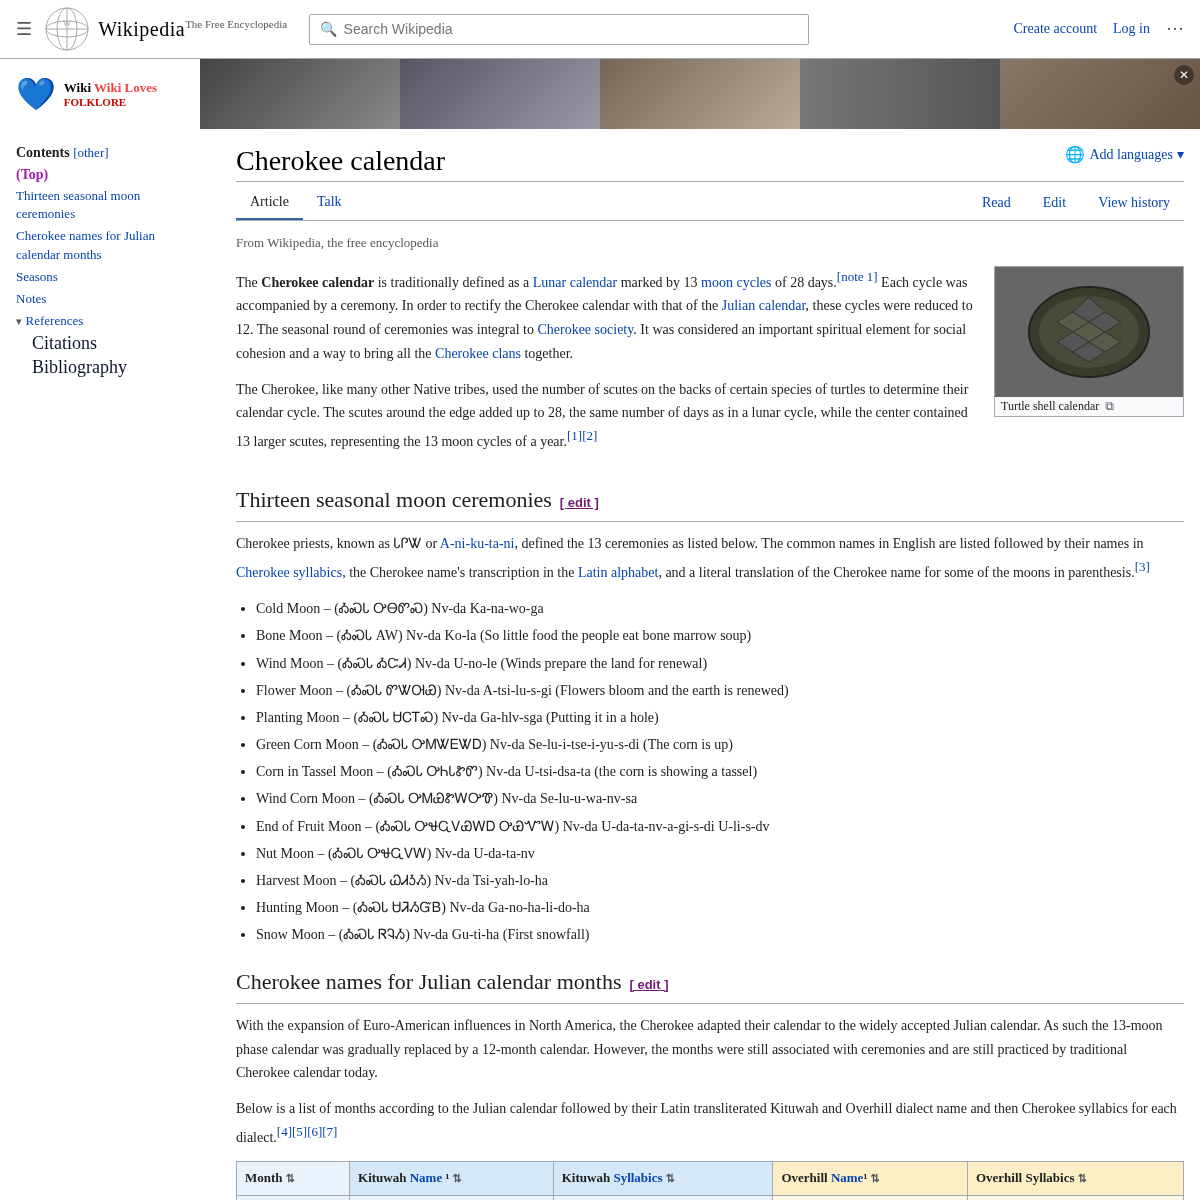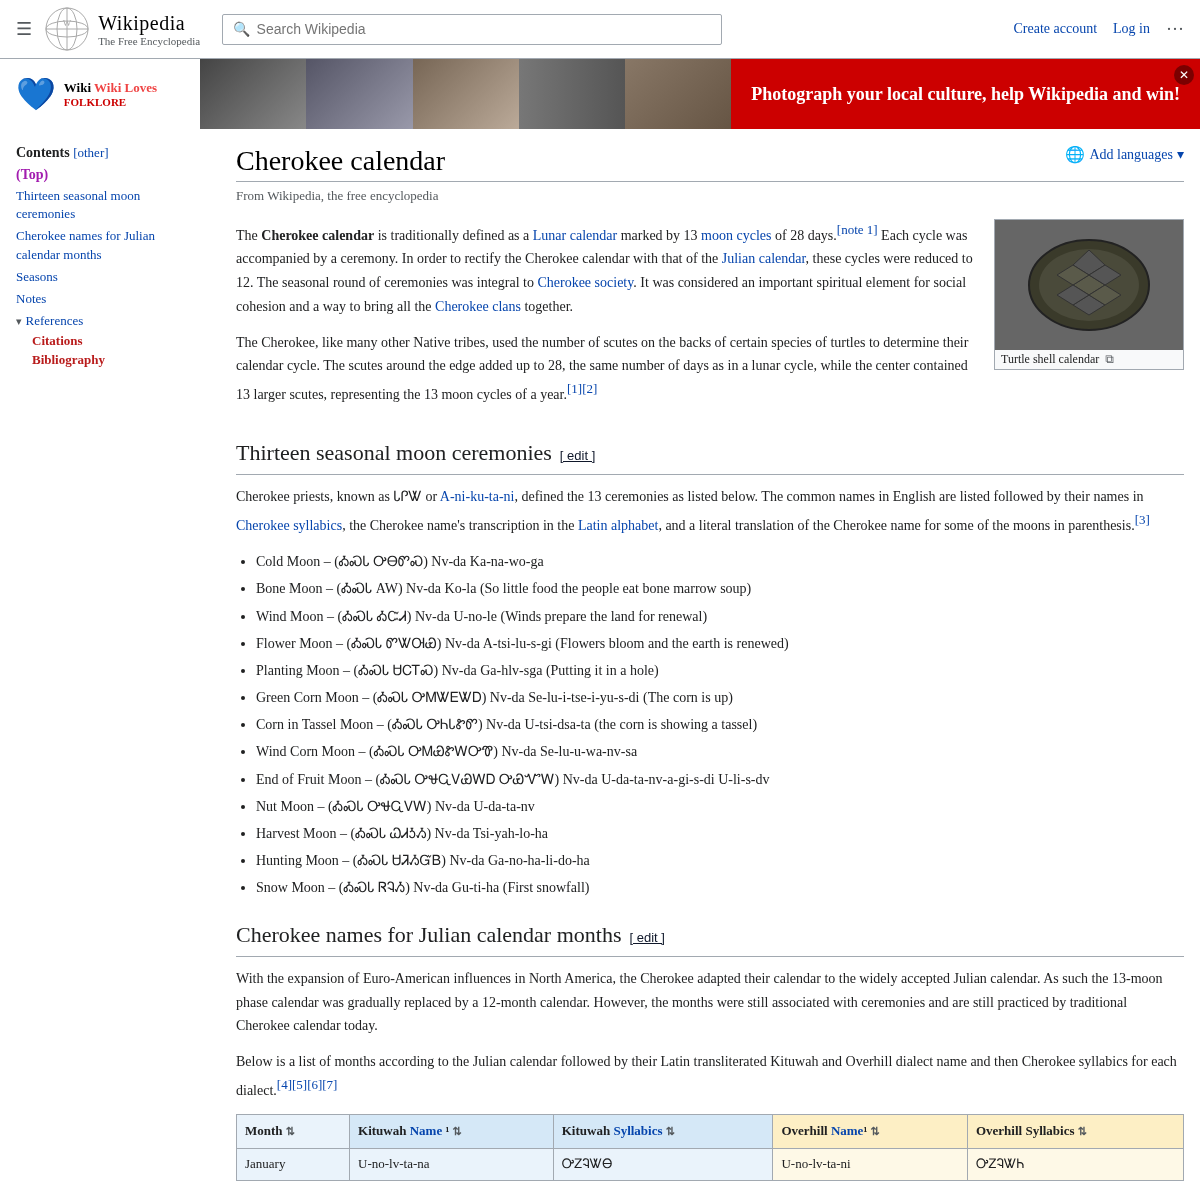--- a/index.html
+++ b/index.html
@@ -20,21 +20,21 @@
       gap: 8px;
       text-decoration: none;
       color: #000;
     }
     .logo-globe {
       width: 46px;
       height: 46px;
     }
     .logo-text {
       display: flex;
-      flex-direction: column;
+      flex-direction: row;
     }
     .logo-title {
       font-family: 'Linux Libertine', Georgia, serif;
       font-size: 20px;
       font-weight: normal;
       letter-spacing: 0.5px;
     }
     .logo-subtitle {
       font-size: 11px;
       color: #54595d;
@@ -190,27 +190,26 @@
       font-size: 13px;
       color: #0645ad;
       margin: 4px 0;
       cursor: pointer;
       text-decoration: none;
       display: block;
       line-height: 1.4;
     }
     .toc-subitem {
       padding-left: 16px;
-      font-size: 13px;
-      color: #b91c1c;
+      font-size: 18px;
+      color: #0f172a;
       margin: 3px 0;
       cursor: pointer;
       text-decoration: none;
       display: block;
-      font-weight: bold;
     }
     .toc-expand {
       display: flex;
       align-items: center;
       gap: 4px;
     }
     .toc-chevron {
       font-size: 11px;
       color: #54595d;
     }
@@ -318,23 +317,23 @@
       font-weight: normal;
       border-bottom: 1px solid #a2a9b1;
       padding-bottom: 4px;
       margin: 16px 0 10px 0;
       display: flex;
       align-items: baseline;
       gap: 8px;
     }
     .section-edit-link {
       font-size: 13px;
-      color: #0f172a;
+      color: #701a75;
       font-family: sans-serif;
-      font-weight: normal;
+      font-weight: bold;
     }
 
     
     .article-list {
       margin: 8px 0 8px 20px;
       list-style: disc;
       line-height: 1.8;
     }
     .article-list li {
       margin-bottom: 2px;
@@ -443,21 +442,20 @@
       <div class="banner-brand" style="color:#c00;font-size:11px;">FOLKLORE</div>
     </div>
   </div>
   <div class="banner-images">
     <div class="banner-img-placeholder" style="background: linear-gradient(135deg, #444 0%, #666 50%, #888 100%);"></div>
     <div class="banner-img-placeholder" style="background: linear-gradient(135deg, #556 0%, #778 50%, #99a 100%);"></div>
     <div class="banner-img-placeholder" style="background: linear-gradient(135deg, #765 0%, #987 50%, #ba9 100%);"></div>
     <div class="banner-img-placeholder" style="background: linear-gradient(90deg, #777 0%, #555 100%);"></div>
     <div class="banner-img-placeholder" style="background: linear-gradient(135deg, #876 0%, #654 100%);"></div>
   </div>
-  <div class="banner-text">Photograph your local culture, help Wikipedia and win!</div>
   <div class="banner-close">✕</div>
 </div>
 
 <div class="page-layout">
 
   <nav class="sidebar">
     <div class="toc-title">
       <span>Contents</span>
       <span class="toc-hide">[other]</span>
     </div>
@@ -478,20 +476,31 @@
 
     <div class="article-header">
       <h1 class="article-title">Cherokee calendar</h1>
       <div class="add-languages">
         <span style="font-size:16px;">🌐</span>
         <span>Add languages</span>
         <span>▾</span>
       </div>
     </div>
 
+    <div class="article-tabs">
+      <div class="tabs-left">
+        <a class="tab active">Article</a>
+        <a class="tab">Talk</a>
+      </div>
+      <div class="tabs-right">
+        <a class="tab-right">Read</a>
+        <a class="tab-right">Edit</a>
+        <a class="tab-right">View history</a>
+      </div>
+    </div>
 
     <div class="article-body">
       <p class="from-wikipedia">From Wikipedia, the free encyclopedia</p>
 
       <div class="image-box">
         <div class="image-box-img">
           <svg width="188" height="130" viewBox="0 0 188 130" xmlns="http://www.w3.org/2000/svg">
             <rect width="188" height="130" fill="#666"></rect>
             <ellipse cx="94" cy="65" rx="60" ry="45" fill="#3a3a2a" stroke="#222" stroke-width="2"></ellipse>
             <ellipse cx="94" cy="65" rx="50" ry="36" fill="#4a4a3a"></ellipse>

